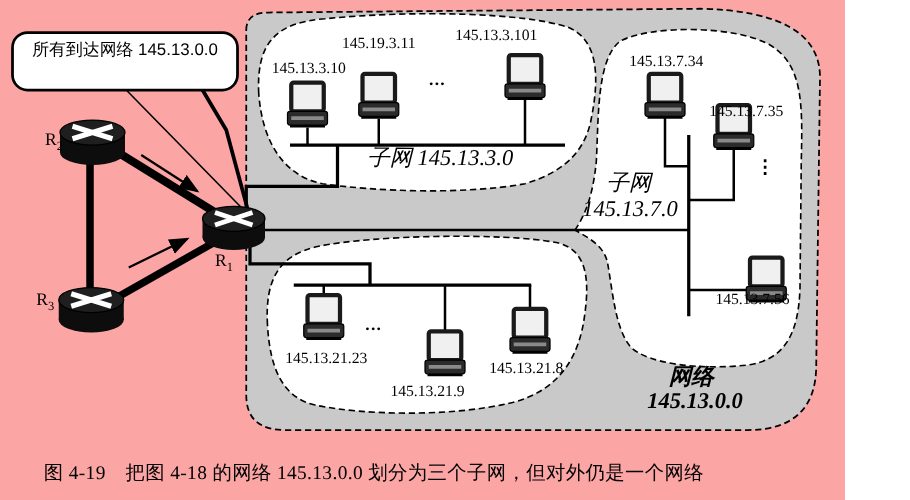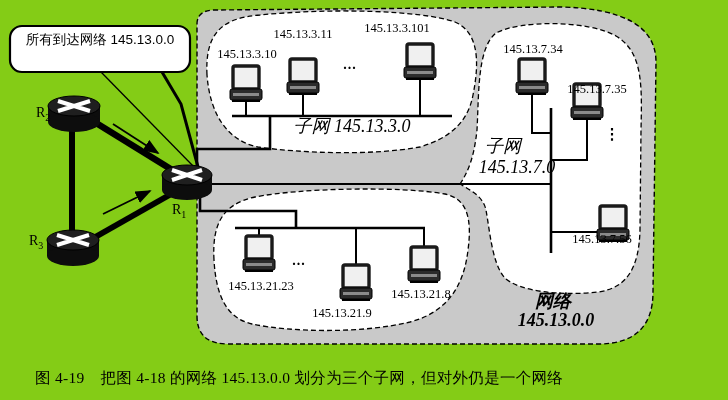--- a/index.html
+++ b/index.html
@@ -1,17 +1,17 @@
 <!DOCTYPE html>
 <html><head>
 <meta charset="utf-8">
 <style>
   html,body{margin:0;padding:0;background:#ffffff;}
   #stage{
-    position:relative;width:728px;height:400px;background:#84cc16;overflow:hidden;
+    position:relative;width:676px;height:400px;background:#fca5a5;overflow:hidden;
     font-family:"Liberation Serif","DejaVu Serif",serif;color:#000;
   }
   #diagram-svg{position:absolute;left:0;top:0;}
   .lbl{
     position:absolute;white-space:nowrap;font-size:12.5px;line-height:14px;
     transform:translateX(-50%);color:#000;
   }
   .lbl.left{transform:none;}
   .subnet-name{font-size:18px;font-style:italic;}
   .bold{font-weight:bold;}
@@ -117,35 +117,35 @@
 
   <div id="callout-text">
     <div>所有到达网络 145.13.0.0</div>
   </div>
 
   <div class="lbl left router-lbl" style="left:36px;top:106px;"><span>R</span><sub>2</sub></div>
   <div class="lbl left router-lbl" style="left:29px;top:234px;"><span>R</span><sub>3</sub></div>
   <div class="lbl left router-lbl" style="left:172px;top:203px;"><span>R</span><sub>1</sub></div>
 
   <div class="lbl" style="left:247px;top:47px;">145.13.3.10</div>
-  <div class="lbl" style="left:303px;top:27px;">145.13.3.11</div>
+  <div class="lbl" style="left:303px;top:27px;">145.19.3.11</div>
   <div class="lbl dots" style="left:350px;top:58px;">...</div>
   <div class="lbl" style="left:397px;top:21px;">145.13.3.101</div>
   <div class="lbl subnet-name" style="left:352px;top:119px;">子网 145.13.3.0</div>
 
   <div class="lbl" style="left:261px;top:279px;">145.13.21.23</div>
   <div class="lbl dots" style="left:299px;top:254px;">...</div>
   <div class="lbl" style="left:342px;top:306px;">145.13.21.9</div>
   <div class="lbl" style="left:421px;top:287px;">145.13.21.8</div>
 
   <div class="lbl" style="left:533px;top:42px;">145.13.7.34</div>
   <div class="lbl" style="left:597px;top:72px;margin-top:10px;">145.13.7.35</div>
   <div class="lbl vdots" style="left:612px;top:131px;">⋮</div>
   <div class="lbl subnet-name" style="left:503px;top:139px;">子网</div>
-  <div class="lbl subnet-name" style="left:504px;top:160px;margin-left:13px;">145.13.7.0</div>
+  <div class="lbl subnet-name" style="left:504px;top:160px;">145.13.7.0</div>
   <div class="lbl" style="left:602px;top:232px;">145.13.7.56</div>
 
   <div class="lbl bold subnet-name" style="left:553px;top:294px;">网络</div>
   <div class="lbl bold subnet-name" style="left:556px;top:313px;">145.13.0.0</div>
 
   <div id="caption">图 4-19　把图 4-18 的网络 145.13.0.0 划分为三个子网，但对外仍是一个网络</div>
 
 </div>
 
 </body></html>

